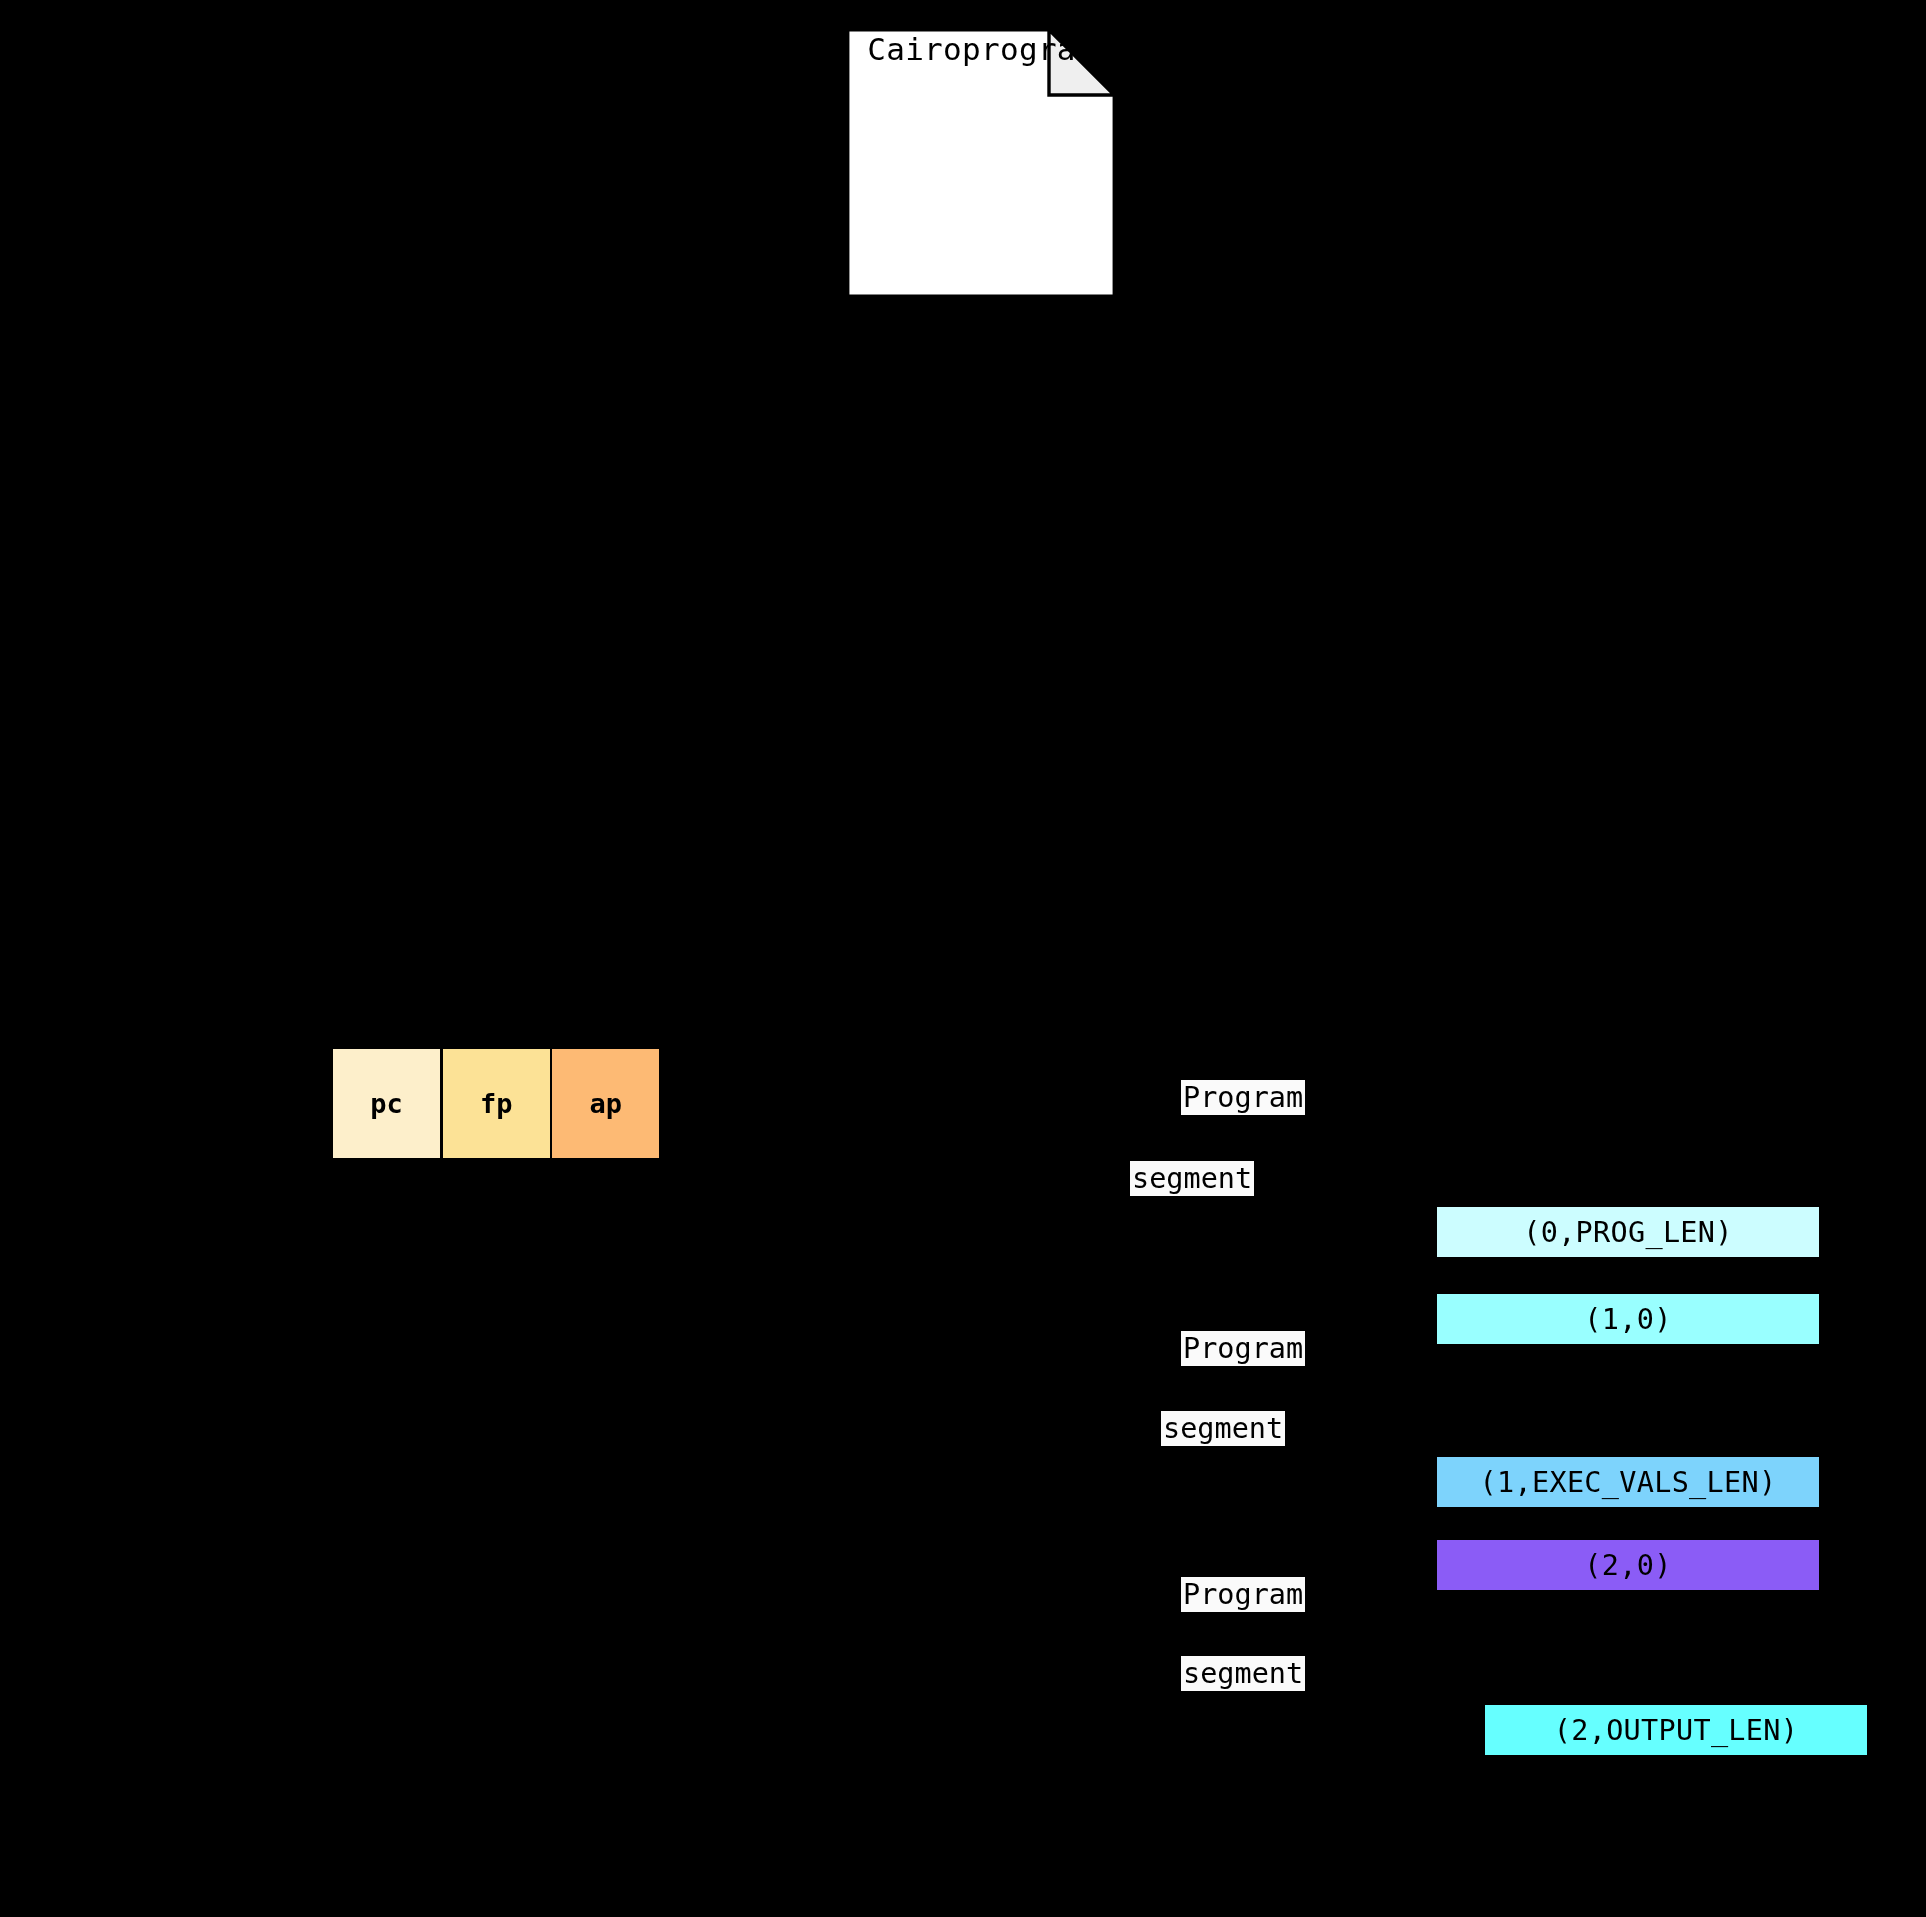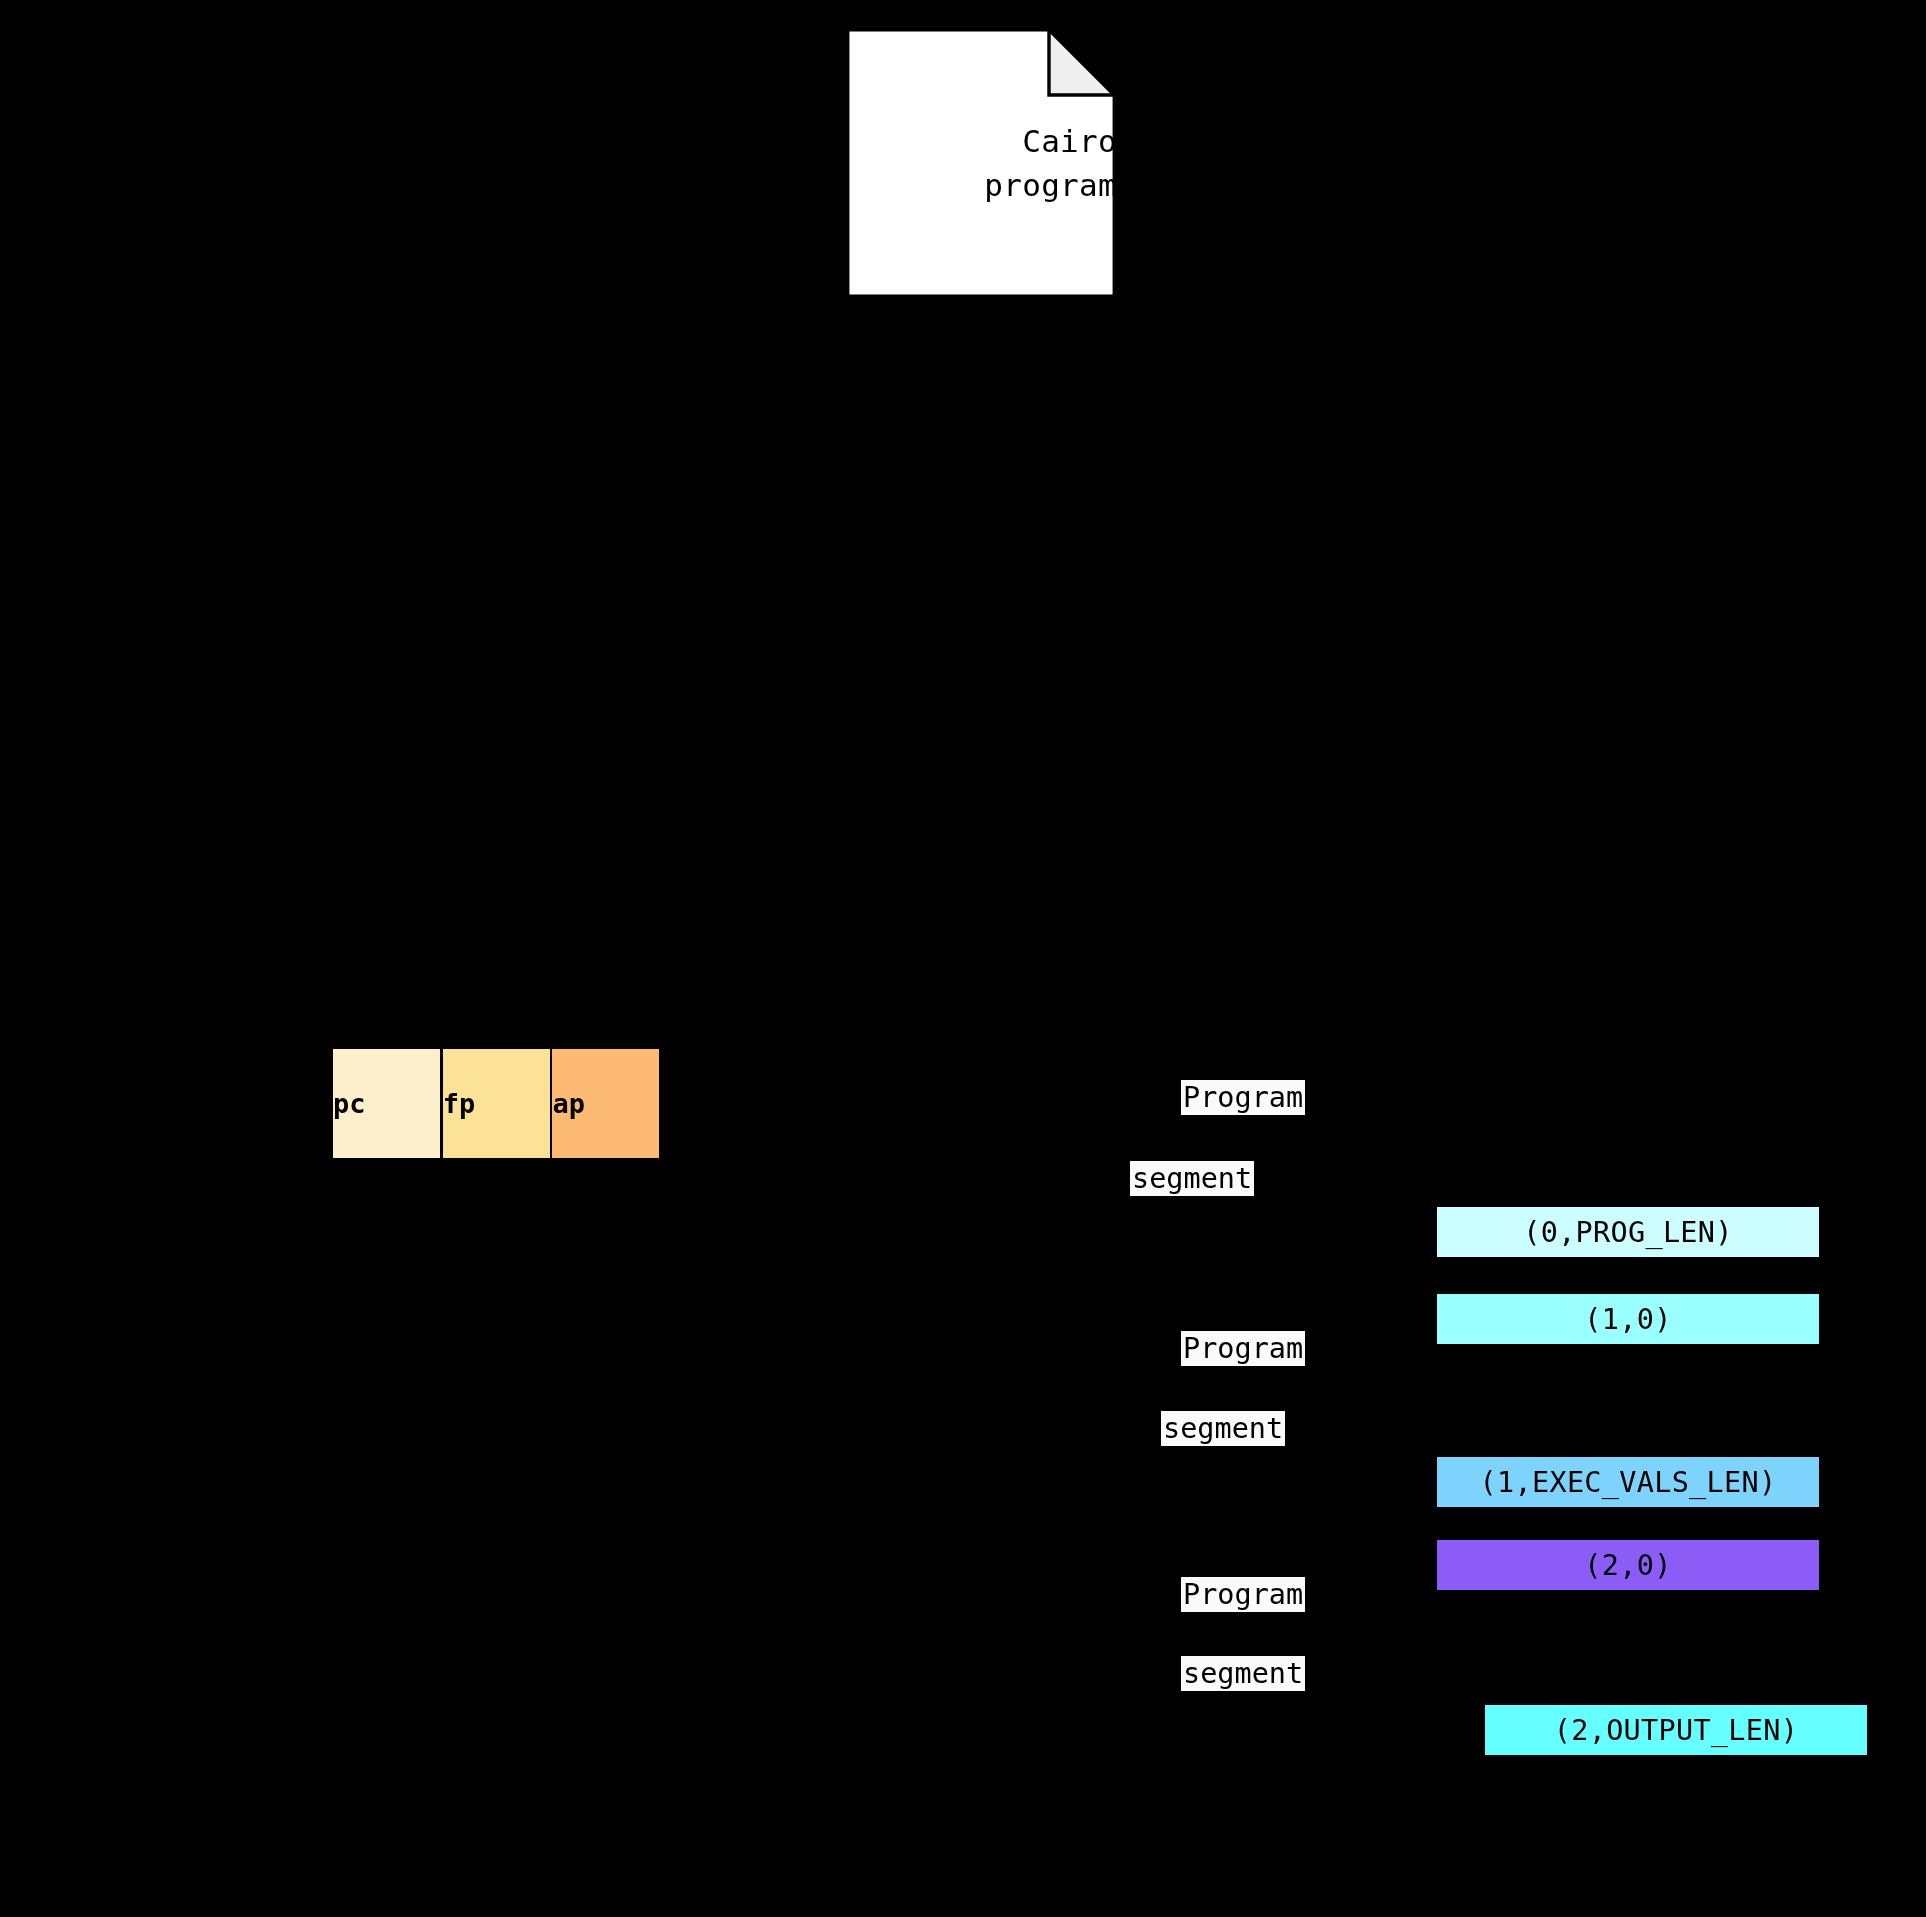--- a/index.html
+++ b/index.html
@@ -25,22 +25,22 @@
     height: 272px;
   }
   .doc-node svg { display: block; width: 272px; height: 272px; }
   .doc-label {
     position: absolute;
     left: 0;
     top: 0;
     width: 272px;
     height: 272px;
     display: flex;
-    flex-direction: column;
-    align-items: flex-end;
+    flex-direction: row;
+    align-items: flex-start;
     justify-content: center;
     color: #000000;
     font-size: 31px;
     line-height: 1.42;
     letter-spacing: 0.3px;
     white-space: pre;
     text-align: center;
   }
 
   
@@ -73,20 +73,21 @@
     left: 333px;
     top: 1049px;
     display: flex;
     height: 109px;
   }
   .reg-cell {
     width: 107px;
     height: 109px;
     display: flex;
     align-items: center;
+    justify-content: center;
     color: #000000;
     font-size: 27px;
     font-weight: bold;
     box-sizing: border-box;
   }
   .reg-sep { width: 2.7px; height: 109px; background: #000000; }
 
   
   .seg-label {
     position: absolute;

